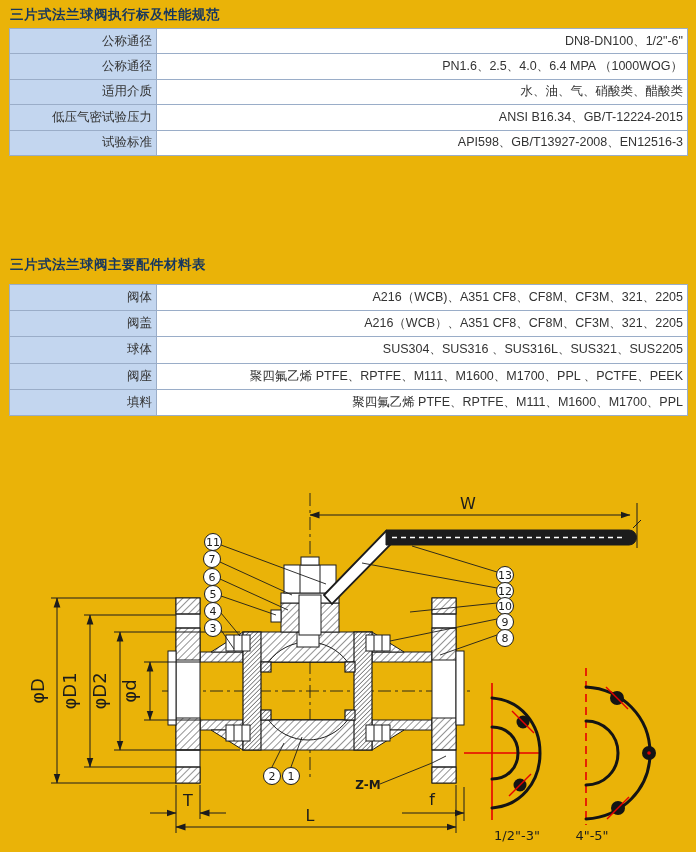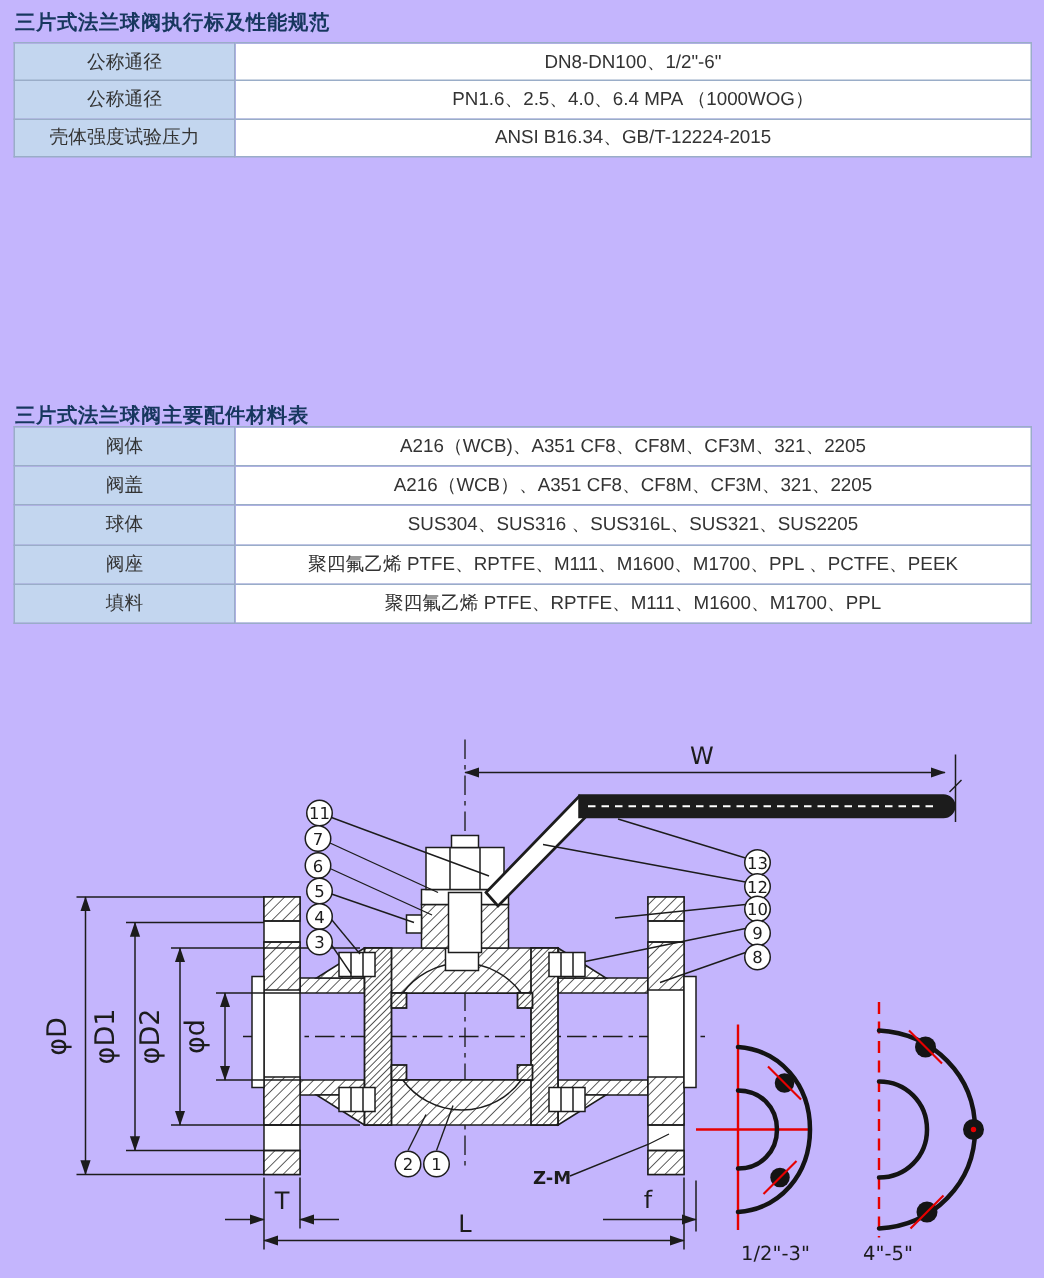--- a/index.html
+++ b/index.html
@@ -1,25 +1,25 @@
 <!DOCTYPE html>
 <html><head>
 <meta charset="utf-8">
 <style>
   html,body{margin:0;padding:0;background:#fff;}
-  .page{position:relative;width:696px;height:852px;background:#c4b5fd;overflow:hidden;
+  .page{position:relative;width:696px;height:852px;background:#eab308;overflow:hidden;
         font-family:"Liberation Sans","DejaVu Sans",sans-serif;}
   .tbl-title{position:absolute;left:10px;margin:0;font-size:13.5px;font-weight:bold;
              color:#17375e;letter-spacing:0.5px;}
   #title1{top:6px;}
-  #title2{top:268px;}
+  #title2{top:256px;}
   table.spec{position:absolute;left:9px;width:679px;border-collapse:collapse;table-layout:fixed;}
   #spec1{top:28px;}
   #spec2{top:284px;}
-  table.spec td{border:1px solid #9aadc8;font-size:12.5px;color:#333;text-align:center;
+  table.spec td{border:1px solid #9aadc8;font-size:12.5px;color:#333;text-align:right;
                 padding:0 4px;overflow:hidden;white-space:nowrap;}
   #spec1 td{height:24.4px;}
   #spec2 td{height:25.2px;}
   td.lbl{width:138px;background:#c3d6ef;color:#3a3a3a;}
   td.val{background:#ffffff;}
   .drawing{position:absolute;left:0;top:455px;width:696px;height:397px;}
   svg text{font-family:"DejaVu Sans","Liberation Sans",sans-serif;fill:#1c1c1c;}
   .dim{font-size:16px;}
   .dimrot{font-size:18px;}
   .co{font-size:11px;}
@@ -45,22 +45,30 @@
     <tbody>
       <tr>
           <td class="lbl">公称通径</td>
           <td class="val">DN8-DN100、1/2"-6"</td>
         </tr>
       <tr>
           <td class="lbl">公称通径</td>
           <td class="val">PN1.6、2.5、4.0、6.4 MPA （1000WOG）</td>
         </tr>
       <tr>
-          <td class="lbl">壳体强度试验压力</td>
+          <td class="lbl">适用介质</td>
+          <td class="val">水、油、气、硝酸类、醋酸类</td>
+        </tr>
+      <tr>
+          <td class="lbl">低压气密试验压力</td>
           <td class="val">ANSI B16.34、GB/T-12224-2015</td>
+        </tr>
+      <tr>
+          <td class="lbl">试验标准</td>
+          <td class="val">API598、GB/T13927-2008、EN12516-3</td>
         </tr>
     </tbody>
   </table>
 
   <h2 class="tbl-title" id="title2">三片式法兰球阀主要配件材料表</h2>
 
   <table class="spec" id="spec2">
     <tbody>
       <tr>
           <td class="lbl">阀体</td>

